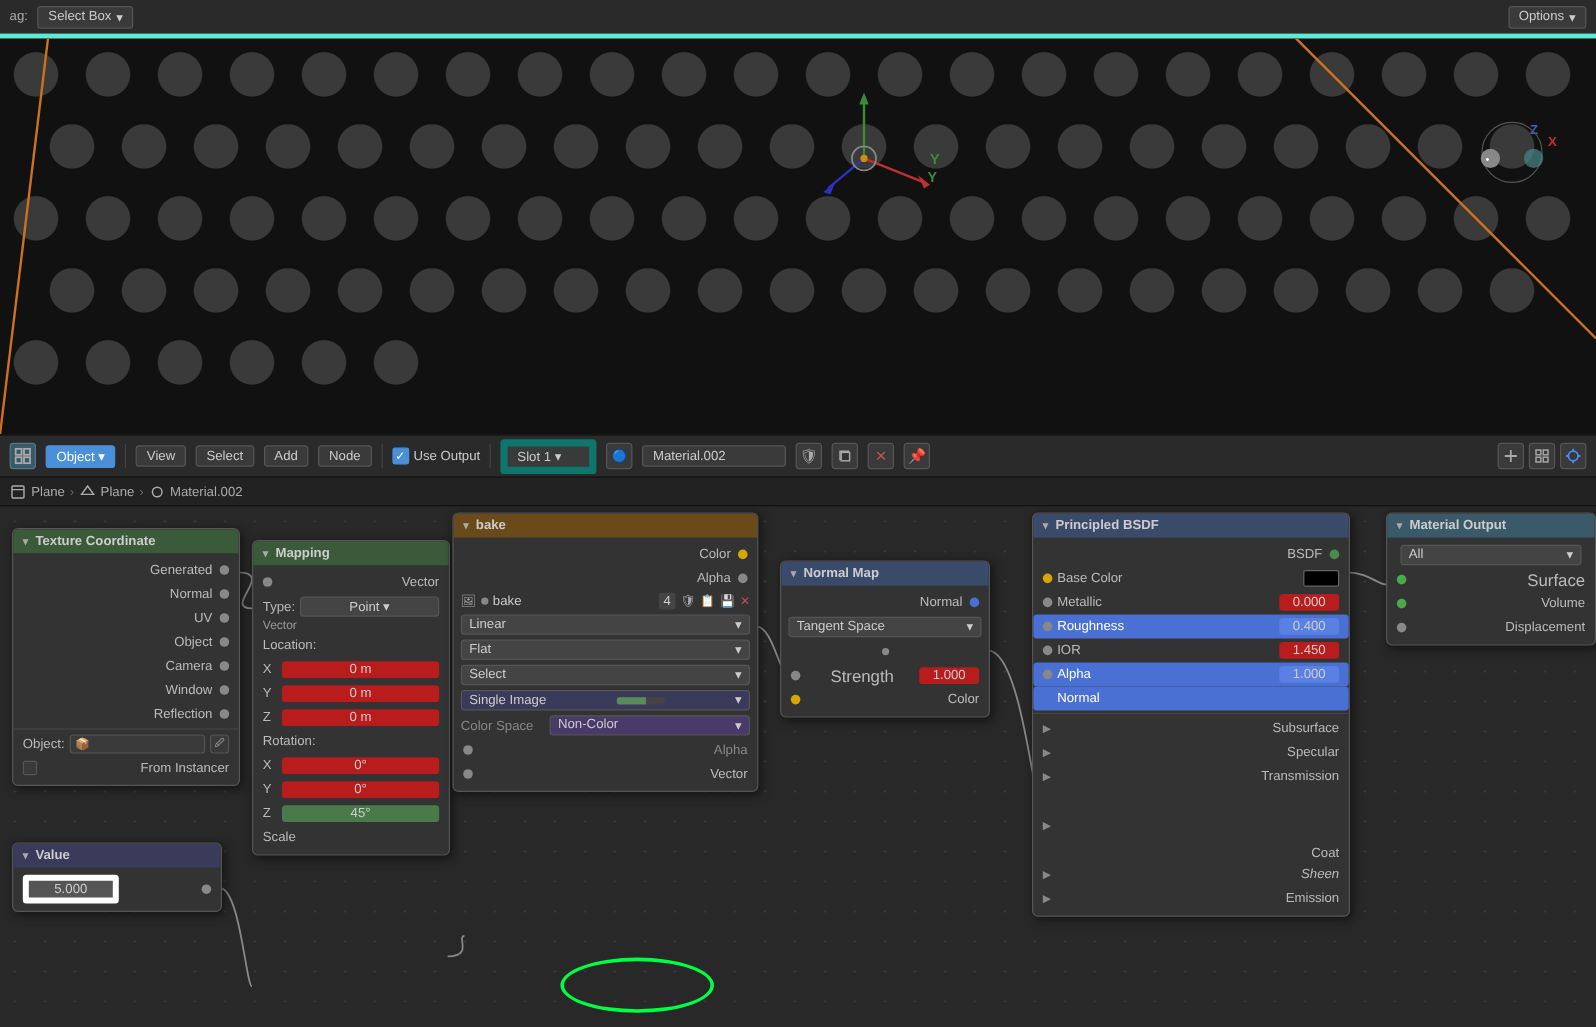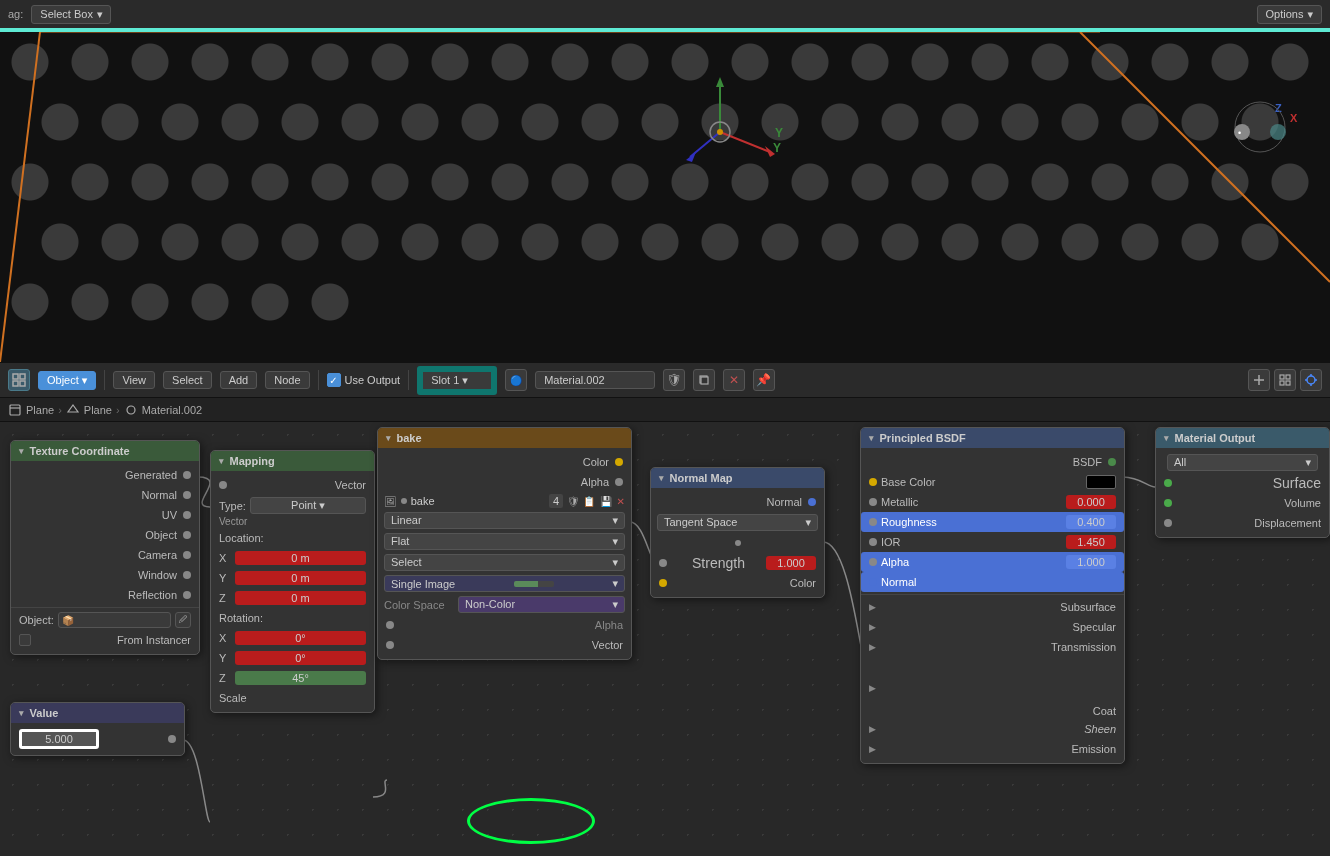--- a/index.html
+++ b/index.html
@@ -406,21 +406,21 @@
     </div>
   </div>
 
   <div class="node-panel" id="value-node" style="left:10px;top:280px;width:175px;">
     <div class="node-header" style="background:#3a3a5a;">
       <span class="collapse-arrow">▾</span>
       <span>Value</span>
     </div>
     <div class="node-body">
       <div class="node-row">
-        <div class="node-value" style="width:80px;background:#555;border:3px solid #ffffff;">
+        <div class="node-value" style="width:80px;background:#555;border:5px solid #ffffff;">
           <span>5.000</span>
         </div>
         <span class="node-socket socket-gray" style="margin-left:auto;"></span>
       </div>
     </div>
   </div>
 
   <div class="node-panel" id="mapping-node">
     <div class="node-header" style="background:#3a5a3a;">
       <span class="collapse-arrow">▾</span>

